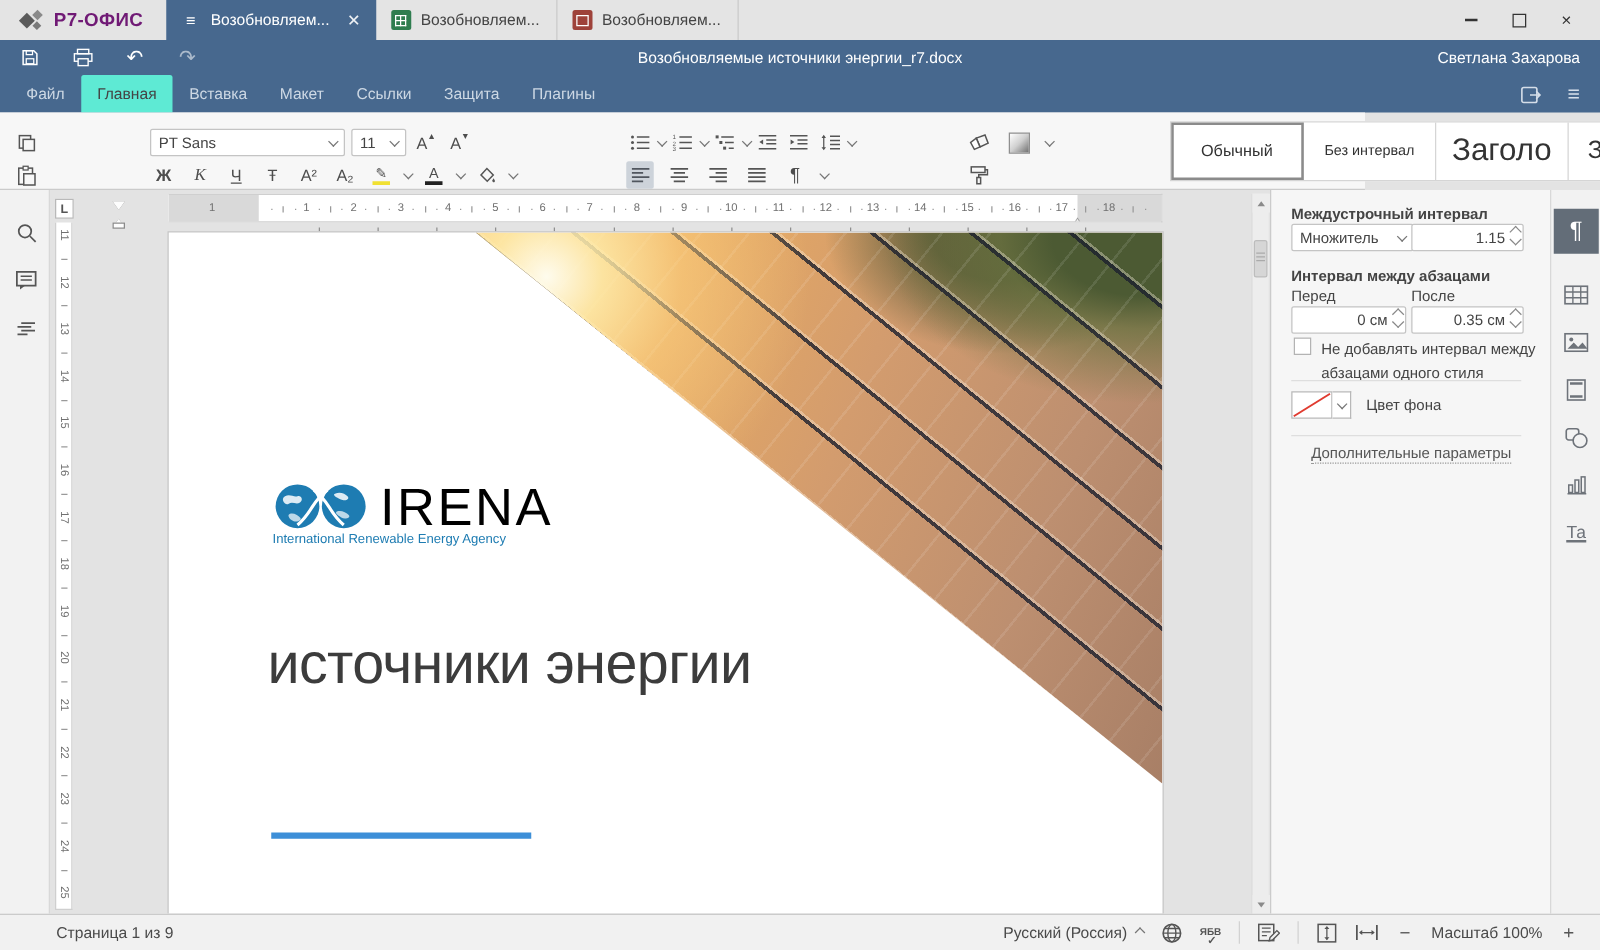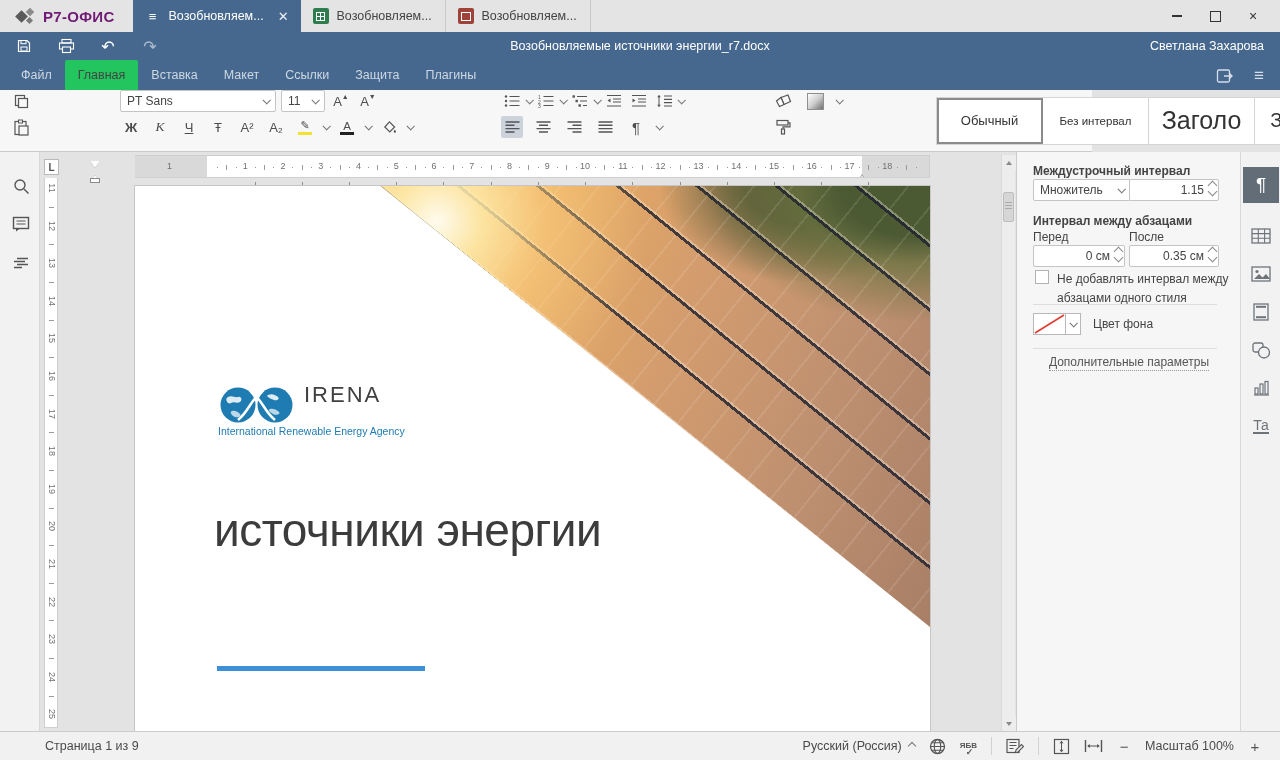--- a/index.html
+++ b/index.html
@@ -40,26 +40,26 @@
   #header{left:0;top:32px;width:1280px;height:28px;background:#47688e;display:flex;align-items:center;color:#fff;}
   #quickbar{display:flex;align-items:center;gap:22px;padding-left:14px;}
   .qbtn{width:20px;height:20px;display:flex;align-items:center;justify-content:center;color:#fff;font-size:16px;}
   .qbtn.dim{opacity:.55;}
   #doctitle{position:absolute;left:300px;right:300px;text-align:center;font-size:12.5px;color:#fff;}
   #username{margin-left:auto;padding-right:16px;font-size:12.5px;color:#fff;}
   
   #ribbonrow{left:0;top:60px;width:1280px;height:30px;background:#47688e;display:flex;align-items:flex-end;}
   #rtabs{display:flex;padding-left:8px;}
   .rtab{height:30px;line-height:30px;padding:0 13px;font-size:12.5px;color:#cdd8e4;border-radius:2px 2px 0 0;}
-  .rtab.active{background:#22c55e;color:#444;}
+  .rtab.active{background:#5eead4;color:#444;}
   #ribbonright{margin-left:auto;display:flex;align-items:center;gap:20px;padding:0 16px 4px 0;}
   .ricon{color:#d5dee9;font-size:17px;display:flex;align-items:center;}
   
   #toolbar{left:0;top:90px;width:1092px;height:62px;background:#f7f7f7;border-bottom:1px solid #cbcbcb;
-           display:flex;align-items:flex-start;box-sizing:border-box;gap:39px;}
+           display:flex;align-items:flex-end;box-sizing:border-box;gap:39px;}
   .tcol{display:flex;flex-direction:column;justify-content:center;gap:4px;}
   .trow{display:flex;align-items:center;}
   .tdiv{width:1px;background:#dcdcdc;margin:7px 5px;}
   .tb{min-width:22px;height:22px;display:flex;align-items:center;justify-content:center;color:#4e4e4e;
       border-radius:2px;font-size:13px;}
   .tb.on{background:#cdd3da;}
   .chev{display:inline-block;width:5px;height:5px;border-right:1.3px solid #767676;border-bottom:1.3px solid #767676;
         transform:rotate(45deg) translateY(-1px);}
   .chev.up{transform:rotate(225deg);}
   .combo{background:#fff;border:1px solid #c4c4c4;border-radius:2px;height:20px;display:flex;align-items:center;
@@ -108,21 +108,21 @@
   #photo{position:absolute;left:0;top:0;width:795px;height:441px;
      clip-path:polygon(30.9% 0,100% 0,100% 100%);
      background:
        radial-gradient(circle at 38% 8%, rgba(255,255,244,.95) 0%, rgba(255,236,170,.85) 7%, rgba(255,214,135,.5) 17%, rgba(255,210,130,0) 33%),
        repeating-linear-gradient(39deg, rgba(28,32,46,0) 0 45px, rgba(28,32,46,.8) 45px 48px, rgba(255,245,230,.35) 48px 50px),
        repeating-linear-gradient(129deg, rgba(255,255,255,.10) 0 2px, rgba(255,255,255,0) 2px 30px),
        radial-gradient(ellipse 26% 30% at 98% 1%, #4c5a33 0 35%, rgba(101,112,62,.75) 55%, rgba(120,125,70,0) 100%),
        radial-gradient(ellipse 18% 22% at 84% 0%, rgba(70,80,45,.8) 0 40%, rgba(90,100,55,0) 100%),
        linear-gradient(112deg, #ffe9bc 0%, #f8c87d 22%, #e9ab60 42%, #d39c6e 62%, #bd8f70 82%, #a87f66 100%);}
   #irena{position:absolute;left:83px;top:198px;width:230px;height:58px;}
-  #irena .word{position:absolute;left:86px;top:-2px;font-size:22px;color:#404040;letter-spacing:2px;}
+  #irena .word{position:absolute;left:86px;top:-2px;font-size:42px;color:#000000;letter-spacing:2px;}
   #irena .tag{position:absolute;left:0px;top:41px;width:230px;font-size:10.5px;color:#1e7cb2;white-space:nowrap;}
   #dtitle{position:absolute;left:79px;top:308px;font-size:46px;line-height:73px;color:#3c3c3c;letter-spacing:-.5px;}
   #bluebar{position:absolute;left:82px;top:480px;width:208px;height:5px;background:#3d8fd8;}
   
   #vscroll{left:1001px;top:155px;width:14px;height:576px;background:#ededed;border-left:1px solid #dadada;box-sizing:border-box;}
   .sarrow{position:absolute;left:0;width:14px;height:15px;display:flex;align-items:center;justify-content:center;background:#ededed;}
   .tri-up{width:0;height:0;border:3.5px solid transparent;border-bottom:4.5px solid #8a8a8a;margin-top:-3px;}
   .tri-dn{width:0;height:0;border:3.5px solid transparent;border-top:4.5px solid #8a8a8a;margin-bottom:-3px;}
   #vthumb{position:absolute;left:1px;top:37px;width:11px;height:30px;background:#d6d6d6;border:1px solid #bdbdbd;border-radius:2px;box-sizing:border-box;}
   #vthumb .grip{margin:9px auto 0;width:7px;height:7px;

